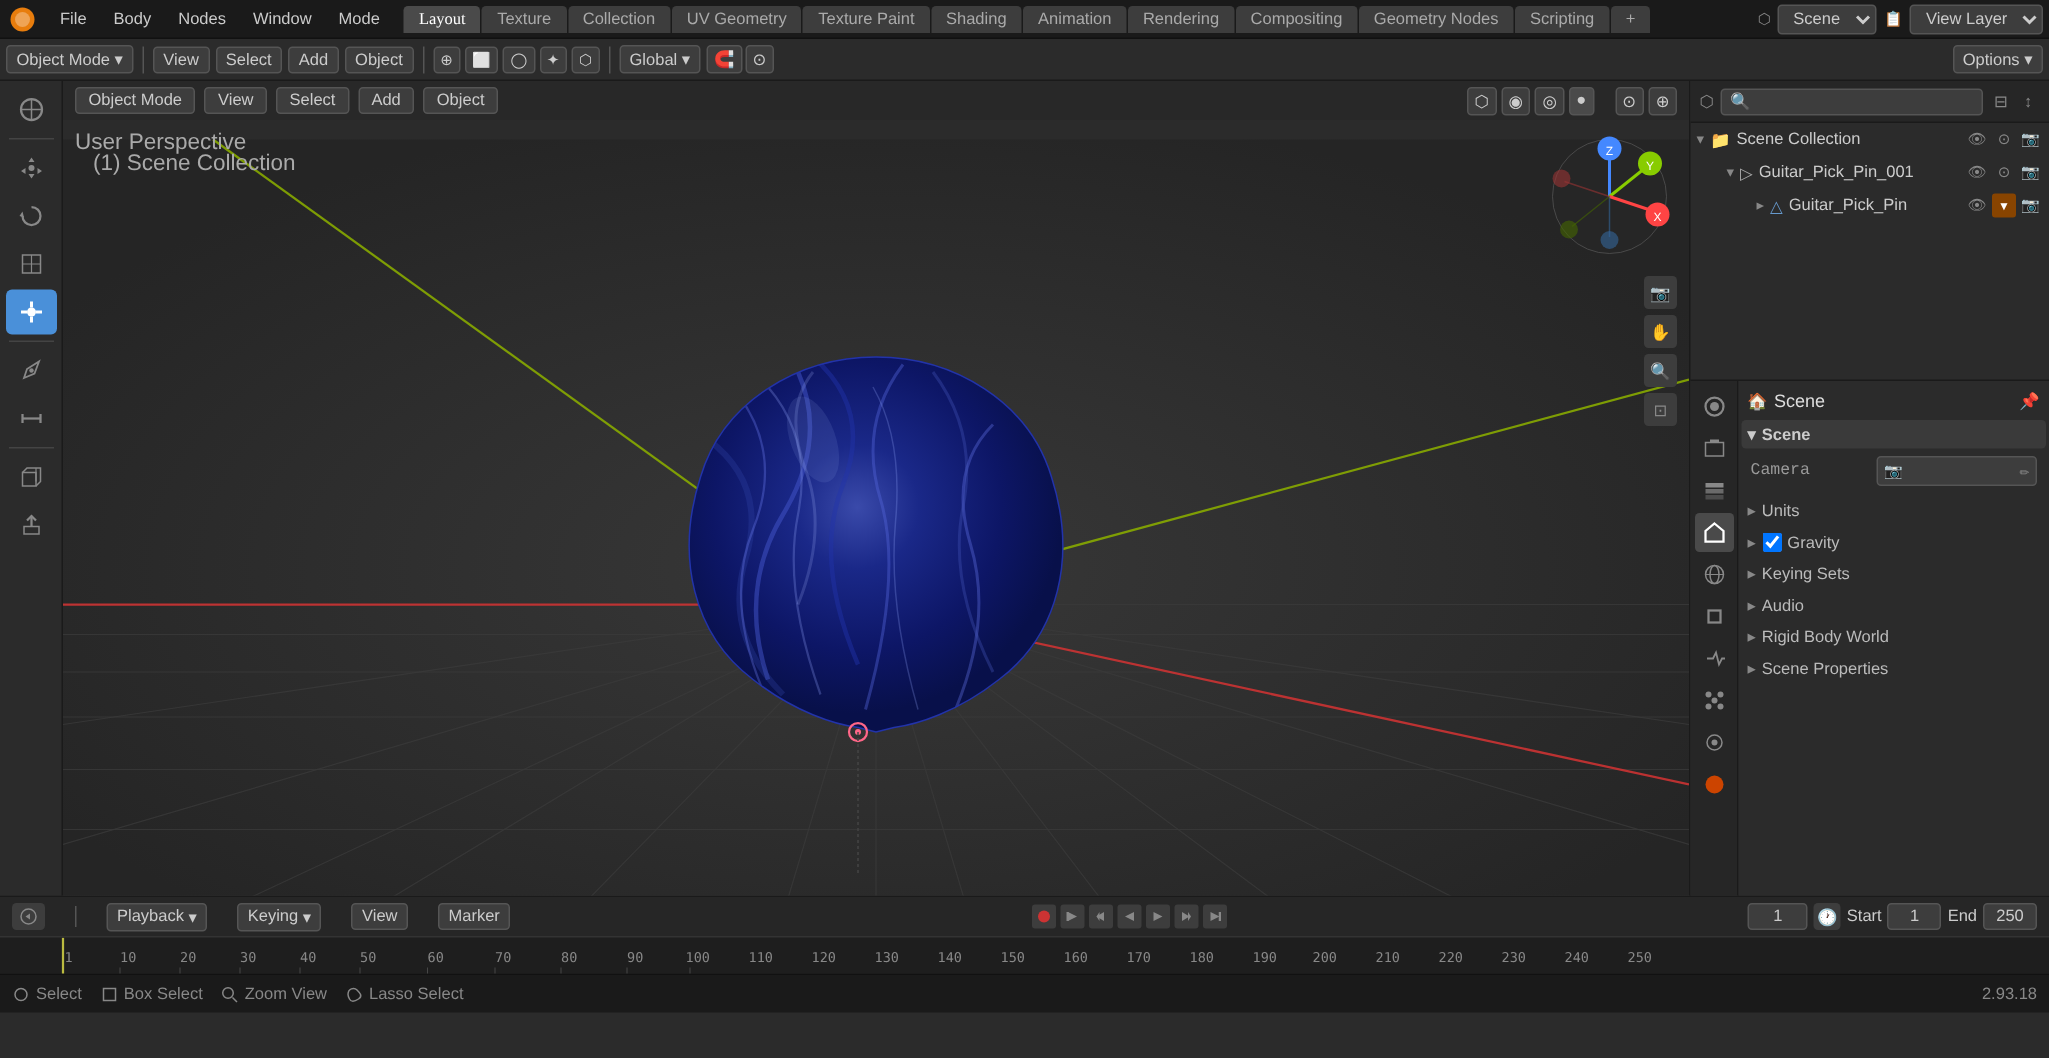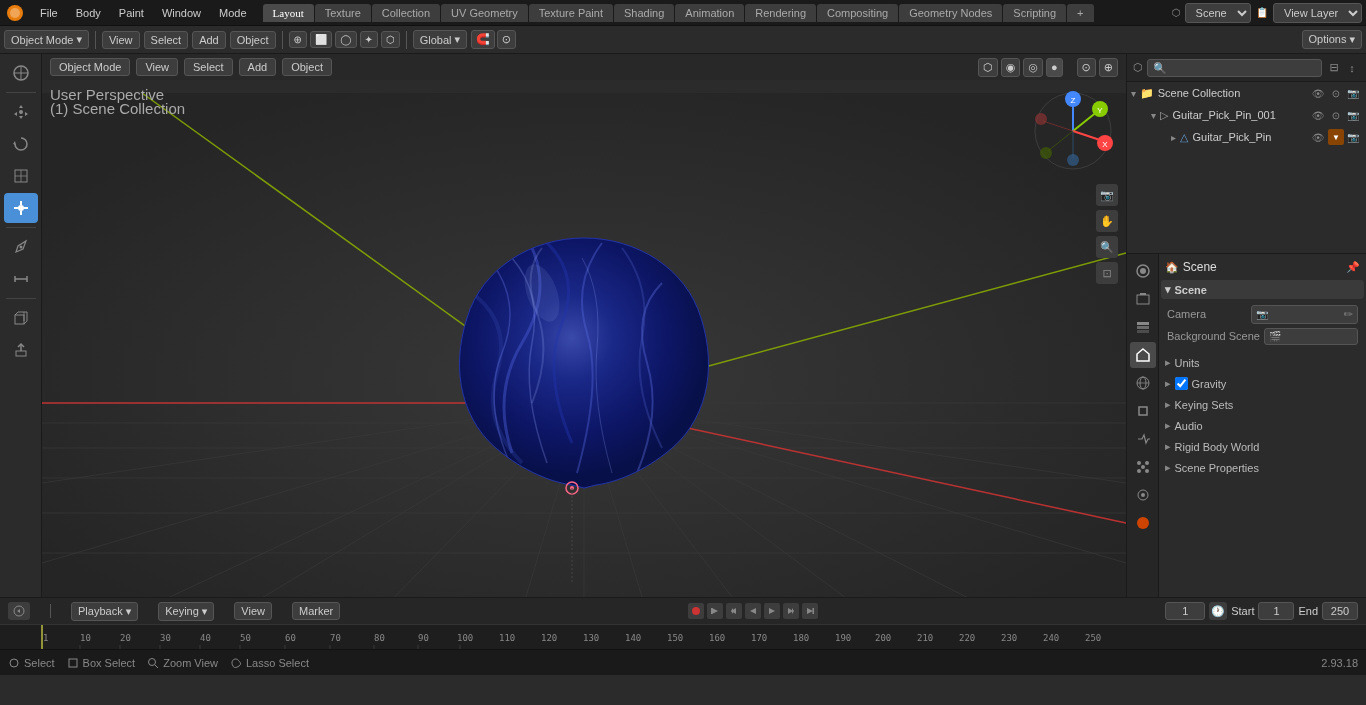--- a/index.html
+++ b/index.html
@@ -291,20 +291,21 @@
       padding: 3px 4px;
       background: #3a3a3a;
       border-radius: 3px;
       cursor: pointer;
       font-size: 11px;
       font-weight: bold;
       color: #ccc;
     }
     .props-section-content {
       padding: 4px 2px;
+      font-family: Liberation Mono, monospace;
     }
     .props-row {
       display: flex;
       align-items: center;
       height: 22px;
       padding: 0 4px;
       gap: 4px;
     }
     .props-label {
       color: #999;
@@ -376,21 +377,21 @@
 <div id="top-menu">
   <div class="menu-logo">
     <svg width="18" height="18" viewBox="0 0 18 18">
       <circle cx="9" cy="9" r="8" fill="#E87D0D"></circle>
       <circle cx="9" cy="9" r="5" fill="#fff" opacity="0.3"></circle>
     </svg>
   </div>
   <div class="menu-items">
     <div class="menu-item">File</div>
     <div class="menu-item">Body</div>
-    <div class="menu-item">Paint</div>
+    <div class="menu-item">Nodes</div>
     <div class="menu-item">Window</div>
     <div class="menu-item">Mode</div>
   </div>
   <div class="workspace-tabs">
     <div class="workspace-tab active">Layout</div>
     <div class="workspace-tab">Texture</div>
     <div class="workspace-tab">Collection</div>
     <div class="workspace-tab">UV Geometry</div>
     <div class="workspace-tab">Texture Paint</div>
     <div class="workspace-tab">Shading</div>
@@ -624,21 +625,21 @@
       <path d="M542 145 C 490 145, 440 175, 425 225 C 408 278, 420 330, 460 360 C 488 382, 515 390, 530 392 L 542 395 L 554 392 C 569 390, 596 382, 624 360 C 664 330, 676 278, 659 225 C 644 175, 594 145, 542 145 Z" fill="none" stroke="#2233aa" stroke-width="1"></path>
 
       <circle cx="530" cy="395" r="6" fill="none" stroke="#ff6688" stroke-width="1.5"></circle>
       <circle cx="530" cy="395" r="2" fill="#ff6688"></circle>
 
       <line x1="530" y1="395" x2="530" y2="490" stroke="#444" stroke-width="1" stroke-dasharray="2,2"></line>
 
     </svg>
 
     <div class="viewport-overlay-text" style="top:32px;left:8px;">User Perspective</div>
-    <div class="viewport-overlay-text" style="top:46px;left:8px;">(1) Scene Collection</div>
+    <div class="viewport-overlay-text" style="top:46px;left:20px;">(1) Scene Collection</div>
 
     <div id="nav-gizmo">
       <svg width="90" height="90" viewBox="0 0 90 90">
         <circle cx="45" cy="45" r="38" fill="rgba(40,40,40,0.6)" stroke="#555" stroke-width="0.5"></circle>
 
         <line x1="45" y1="45" x2="45" y2="15" stroke="#4488ff" stroke-width="2"></line>
         <circle cx="45" cy="13" r="8" fill="#4488ff"></circle>
         <text x="45" y="17" text-anchor="middle" fill="white" font-size="8">Z</text>
 
         <line x1="45" y1="45" x2="70" y2="25" stroke="#88cc00" stroke-width="2"></line>
@@ -802,26 +803,20 @@
 
             <div class="props-row">
               <span class="props-label">Camera</span>
               <div class="props-field" style="gap:4px;">
                 <span style="color:#888;font-size:10px;">📷</span>
                 <span style="flex:1;font-size:11px;color:#ccc;"></span>
                 <span style="color:#888;cursor:pointer;">✏</span>
               </div>
             </div>
 
-            <div class="props-row">
-              <span class="props-label">Background Scene</span>
-              <div class="props-field">
-                <span style="color:#888;font-size:10px;">🎬</span>
-              </div>
-            </div>
 
           </div>
         </div>
 
         <div class="props-section">
           <div class="collapsible-item">
             <span class="collapse-arrow">▸</span>
             <span>Units</span>
           </div>
         </div>

